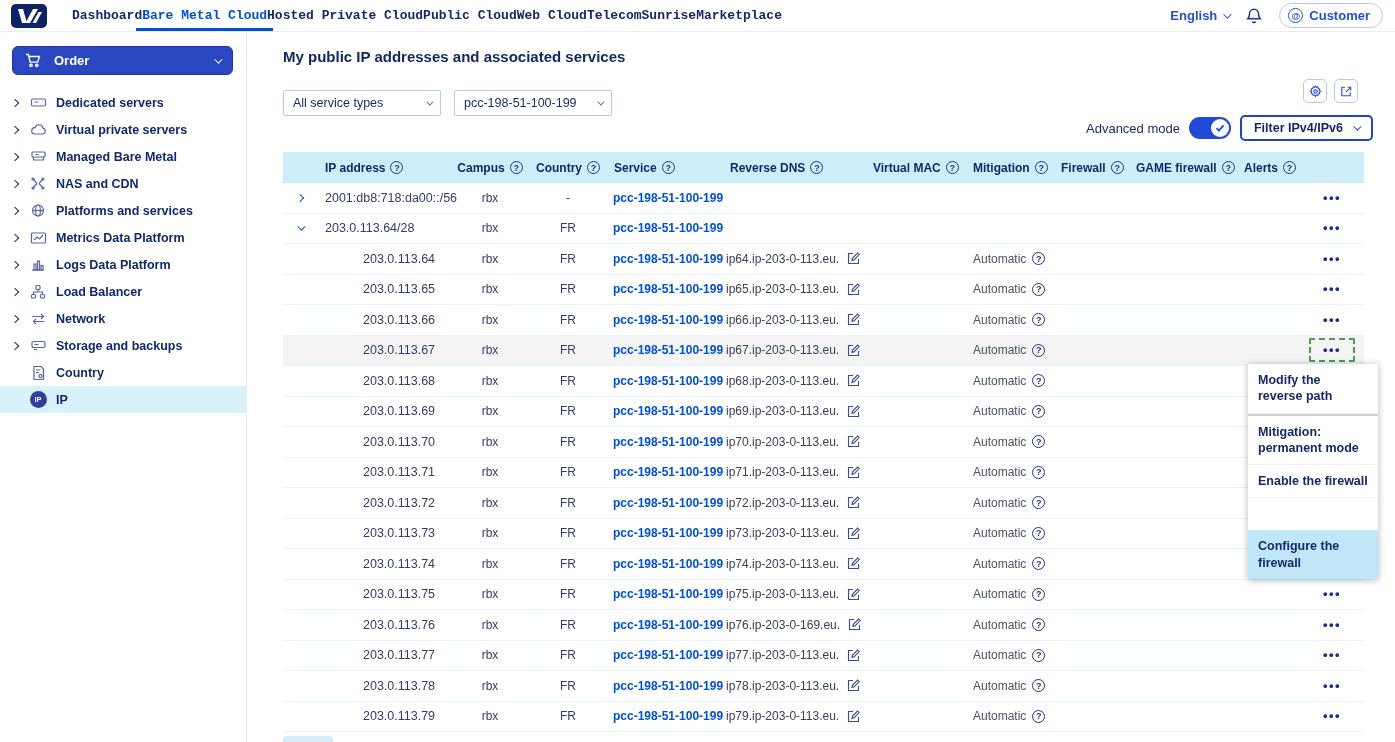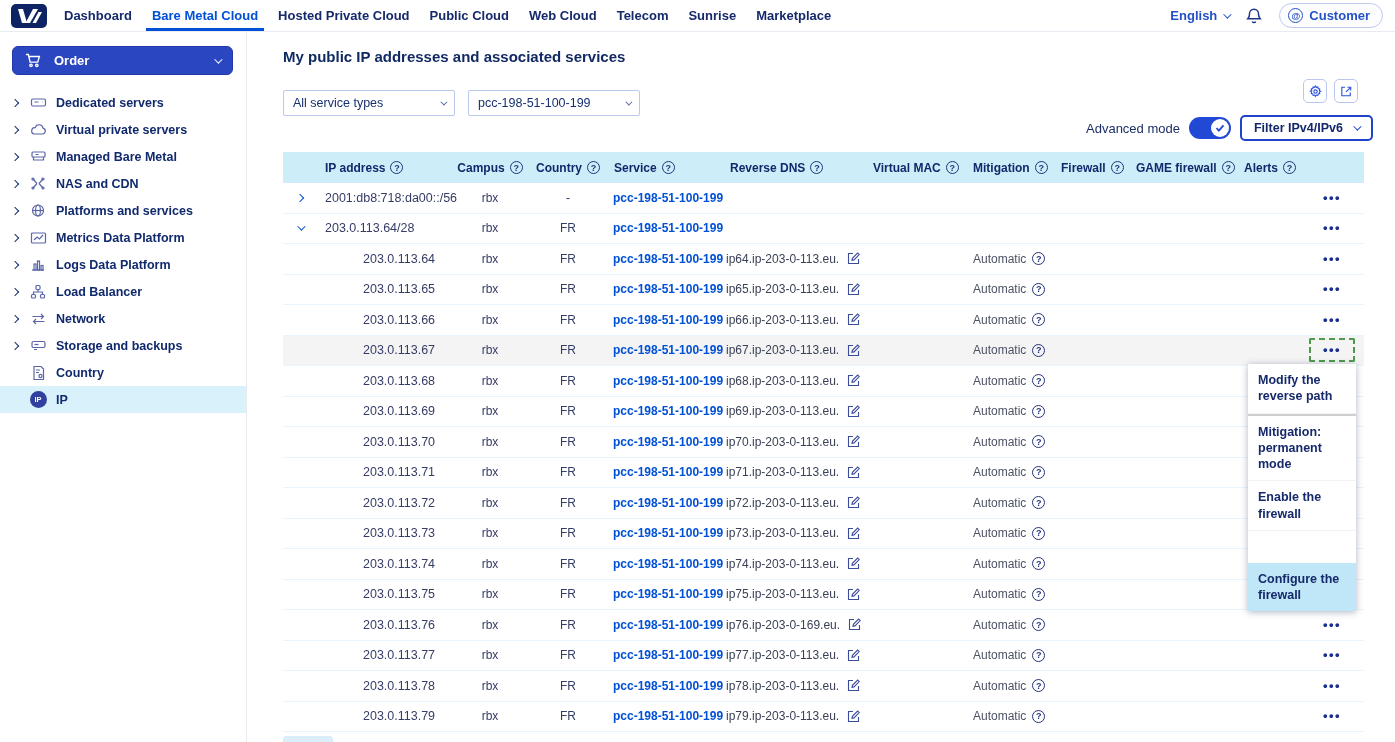--- a/index.html
+++ b/index.html
@@ -7,21 +7,21 @@
   body { font-family:"Liberation Sans","DejaVu Sans",sans-serif; color:#15296b; }
   .app { position:relative; width:1395px; height:742px; overflow:hidden; background:#fff;
          --navy:#15296b; --blue:#0050d7; --btn-blue:#2a46c0; --toggle-blue:#2248d6;
          --head-bg:#cdeef9; --sel-bg:#d9f1fb; --menu-hl:#bfe7f8; --row-border:#e9f5fc;
          --cols:34px 133px 80px 76px 116px 143px 100px 88px 75px 108px 64px 64px; }
 
   
   .topnav { position:absolute; top:0; left:0; right:0; height:32px; background:#fff;
             border-bottom:1px solid #e9ebf3; display:flex; align-items:center; z-index:30; }
   .logo { margin-left:10px; width:38px; height:26px; flex:0 0 auto; }
-  .nav-items { display:flex; gap:20px; margin-left:16px; height:100%; align-items:center; }
+  .nav-items { display:flex; margin-left:24px; height:100%; align-items:center;font-family:Liberation Mono, monospace; }
   .nav-item { position:relative; font-size:13px; font-weight:700; color:var(--navy);
               height:100%; display:flex; align-items:center; cursor:pointer; white-space:nowrap; }
   .nav-item.active { color:var(--blue); }
   .nav-item.active::after { content:""; position:absolute; left:-6px; right:-6px; bottom:0; height:3px; background:var(--blue); }
   .nav-right { margin-left:auto; display:flex; align-items:center; gap:16px; margin-right:12px; }
   .lang { display:flex; align-items:center; gap:6px; font-size:13px; font-weight:700; color:#2452c6; cursor:pointer; }
   .chev { display:inline-block; width:6px; height:6px; border-right:1.6px solid currentColor; border-bottom:1.6px solid currentColor; }
   .chev.down { transform:rotate(45deg) translateY(-2px); }
   .chev.right { transform:rotate(-45deg); }
   .bell { width:18px; height:18px; color:#20348a; cursor:pointer; }
@@ -44,21 +44,21 @@
   .side-item.selected { background:var(--sel-bg); }
   .side-item .sexp { width:12px; display:flex; justify-content:center; color:#16306f; }
   .side-item .sicon { width:20px; margin-left:7px; display:flex; align-items:center; justify-content:center; color:#5b66a8; }
   .side-item .slabel { margin-left:8px; white-space:nowrap; }
   .ip-badge { width:17px; height:17px; border-radius:50%; background:#30409e; color:#fff;
               font-size:7.5px; font-weight:700; display:flex; align-items:center; justify-content:center; }
 
   
   .page-title { position:absolute; left:283px; top:48px; font-size:15px; font-weight:700; color:#122a63; }
   .filters { position:absolute; left:283px; top:90px; display:flex; gap:13px; }
-  .select { width:172px; height:26px; border:1px solid #b9c9ec; border-radius:2px; background:#fff;
+  .select { width:158px; height:26px; border:1px solid #b9c9ec; border-radius:2px; background:#fff;
             display:flex; align-items:center; padding:0 9px; font-size:12.5px; color:#17306f; cursor:pointer; }
   .select .chev { margin-left:auto; color:#51639e; width:5px; height:5px; }
   .icon-btns { position:absolute; top:79px; left:1303px; display:flex; gap:7px; }
   .icon-btn { width:24px; height:24px; border:1px solid #b9c6ef; border-radius:5px; background:#fff;
               display:flex; align-items:center; justify-content:center; color:#2b52d8; cursor:pointer; }
   .adv-row { position:absolute; top:115px; left:1086px; display:flex; align-items:center; gap:9px; }
   .adv-label { font-size:13px; color:#1c2e66; }
   .toggle { position:relative; width:42px; height:22px; border-radius:11px; background:var(--toggle-blue); cursor:pointer; }
   .toggle .knob { position:absolute; right:2px; top:2px; width:18px; height:18px; border-radius:50%;
                   background:#fff; display:flex; align-items:center; justify-content:center; }
@@ -89,21 +89,21 @@
   .c-service a { color:var(--blue); font-weight:700; text-decoration:none; cursor:pointer; }
   .c-reverse { padding-left:4px; display:flex; align-items:center; gap:7px; color:#3a4156; }
   .edit-ic { width:15px; height:15px; color:#3c4c9c; cursor:pointer; display:flex; }
   .c-mitigation { padding-left:8px; display:flex; align-items:center; gap:6px; color:#4c5264; }
   .c-actions { display:flex; justify-content:center; }
   .dots-btn { border:2px dashed transparent; background:transparent; border-radius:2px; padding:1px 12px;
               color:#1b2f8f; font-size:13px; font-weight:700; letter-spacing:1.5px; cursor:pointer; line-height:1.4; }
   .trow.focused .dots-btn { border-color:#4e9b4e; }
 
   
-  .ctx-menu { position:absolute; left:1248px; top:364px; width:108px; background:#fff; z-index:40;
+  .ctx-menu { position:absolute; left:1248px; top:364px; width:130px; background:#fff; z-index:40;
               box-shadow:0 1px 7px rgba(20,35,80,.35); }
   .ctx-item { padding:8px 10px; font-size:12.5px; font-weight:600; color:#16296b; line-height:1.3;
               cursor:pointer; border-bottom:1px solid #f2f2f2; }
   .ctx-item:last-child { border-bottom:none; }
   .ctx-item.active { background:var(--menu-hl);margin-top:32px; }
   .ctx-divider { height:2px; background:#cfcfcf; }
 
   .bottom-sliver { position:absolute; left:283px; top:736px; width:50px; height:8px;
                    background:#d9eef9; border-radius:3px 3px 0 0; }
   svg { display:block; }

